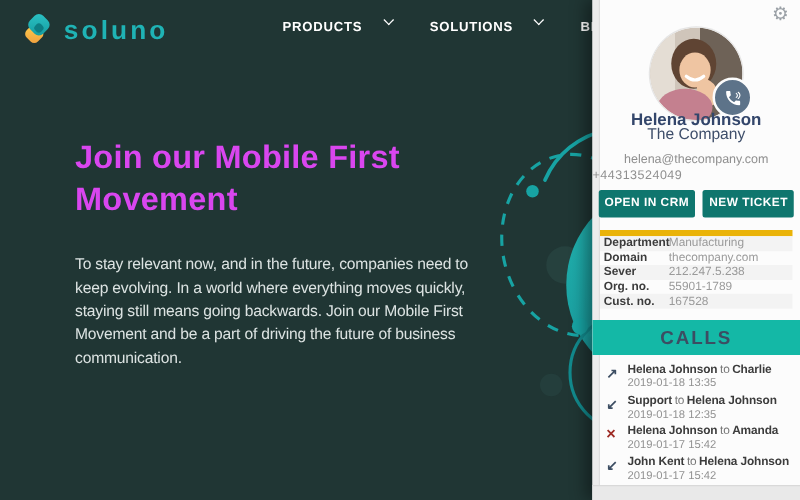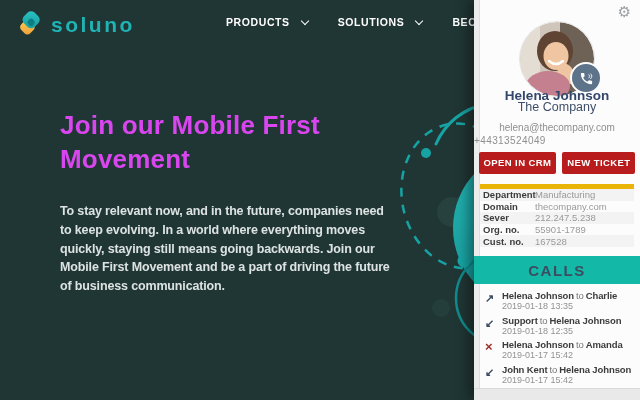--- a/index.html
+++ b/index.html
@@ -11,31 +11,31 @@
   
   .site{position:absolute;inset:0;}
   .decor{position:absolute;left:0;top:0;pointer-events:none;}
   .site-header{position:absolute;left:0;top:0;width:100%;height:48px;}
   .logo{position:absolute;left:14px;top:9px;display:flex;align-items:center;gap:7px;cursor:pointer;}
   .logo-text{
     color:#1fb3b5;font-weight:800;font-size:21px;letter-spacing:2.5px;
     text-transform:lowercase;line-height:1;
   }
   .nav{position:absolute;left:226px;top:16px;display:flex;gap:30px;white-space:nowrap;}
-  .nav-item{display:flex;align-items:center;gap:12px;color:#ffffff;font-size:10.5px;
+  .nav-item{display:flex;gap:18px;color:#ffffff;font-size:10.5px;
     font-weight:700;letter-spacing:.6px;cursor:pointer;}
   .chev{width:5px;height:5px;border-right:1.6px solid #fff;border-bottom:1.6px solid #fff;
     transform:rotate(45deg);margin-top:-3px;}
   .hero-title{
     position:absolute;left:60px;top:108px;width:330px;margin:0;
     color:#d946ef;font-size:26px;line-height:1.32;font-weight:700;letter-spacing:.2px;
   }
   .hero-body{
     position:absolute;left:60px;top:202px;width:330px;margin:0;
-    color:#dce3e2;font-size:12.5px;line-height:1.5;letter-spacing:-0.15px;font-weight:700;
+    color:#dce3e2;font-size:12.5px;line-height:1.5;letter-spacing:-0.15px;font-weight:400;
   }
   
   .panel{
     position:absolute;top:0;right:0;width:166px;height:400px;
     background:#fcfcfc;box-shadow:-5px 0 12px rgba(0,0,0,.4);
     font-size:10px;color:#333;
   }
   .panel-scrollbar{position:absolute;left:0;top:0;width:5px;height:100%;
     background:#ececec;border-right:1px solid #dedede;}
   .gear{position:absolute;right:9px;top:4px;font-size:15px;color:#9aa0a6;cursor:pointer;line-height:1;}
@@ -49,21 +49,21 @@
   .contact-name{position:absolute;left:0;top:88px;width:100%;text-align:center;
     color:#33466b;font-weight:700;font-size:13.5px;}
   .contact-company{position:absolute;left:0;top:100px;width:100%;text-align:center;
     color:#3e4e6a;font-size:12.5px;}
   .contact-email{position:absolute;left:0;top:122px;width:100%;text-align:center;
     color:#8f8f8f;font-size:10px;}
   .contact-phone{position:absolute;left:0;top:135px;width:100%;text-align:left;
     color:#8f8f8f;font-size:10px;letter-spacing:.4px;}
   .actions{position:absolute;left:0;top:152px;width:100%;display:flex;justify-content:center;gap:6px;}
   .btn{
-    background:#b91c1c;color:#fff;border:none;border-radius:2px;
+    background:#0f766e;color:#fff;border:none;border-radius:2px;
     font-family:"Liberation Sans",sans-serif;font-size:9.5px;font-weight:700;letter-spacing:.4px;
     padding:6px 5px;cursor:pointer;line-height:1;
   }
   .details{position:absolute;left:6px;top:184px;width:154px;border-top:5px solid #eab308;}
   .details-row{display:flex;height:11.6px;align-items:center;}
   .details-row:nth-child(odd){background:#f3f3f3;}
   .details-label{width:52px;padding-left:3px;font-weight:700;color:#3c3c3c;font-size:9.5px;}
   .details-value{color:#9a9a9a;font-size:9.5px;}
   .calls-heading{
     position:absolute;left:0;top:256px;width:100%;height:28px;background:#14b8a6;

